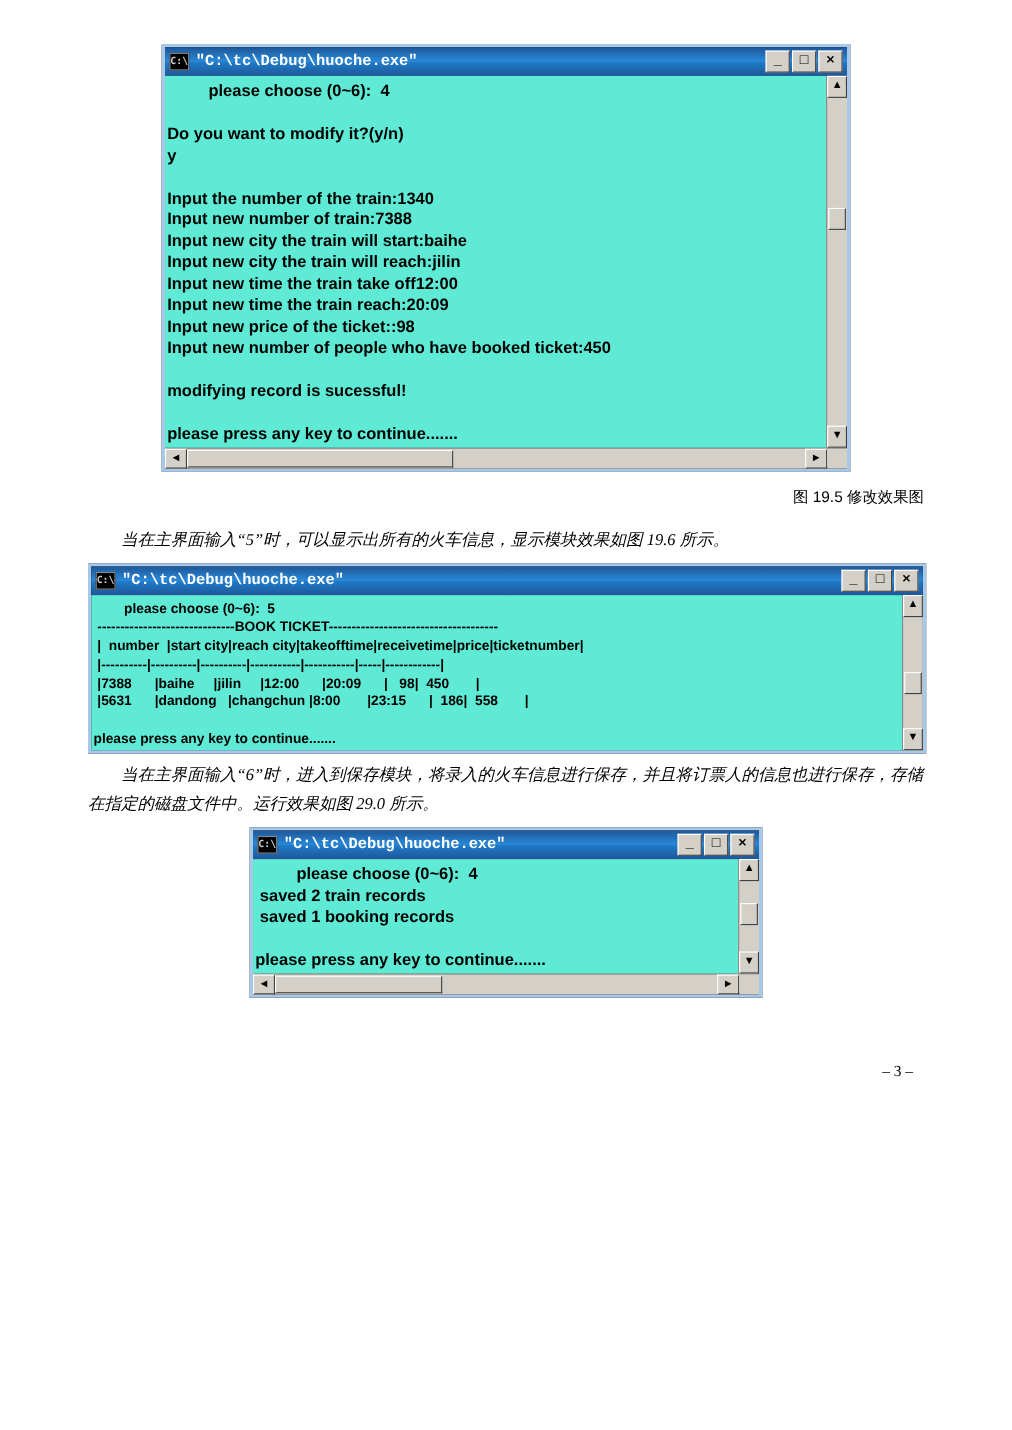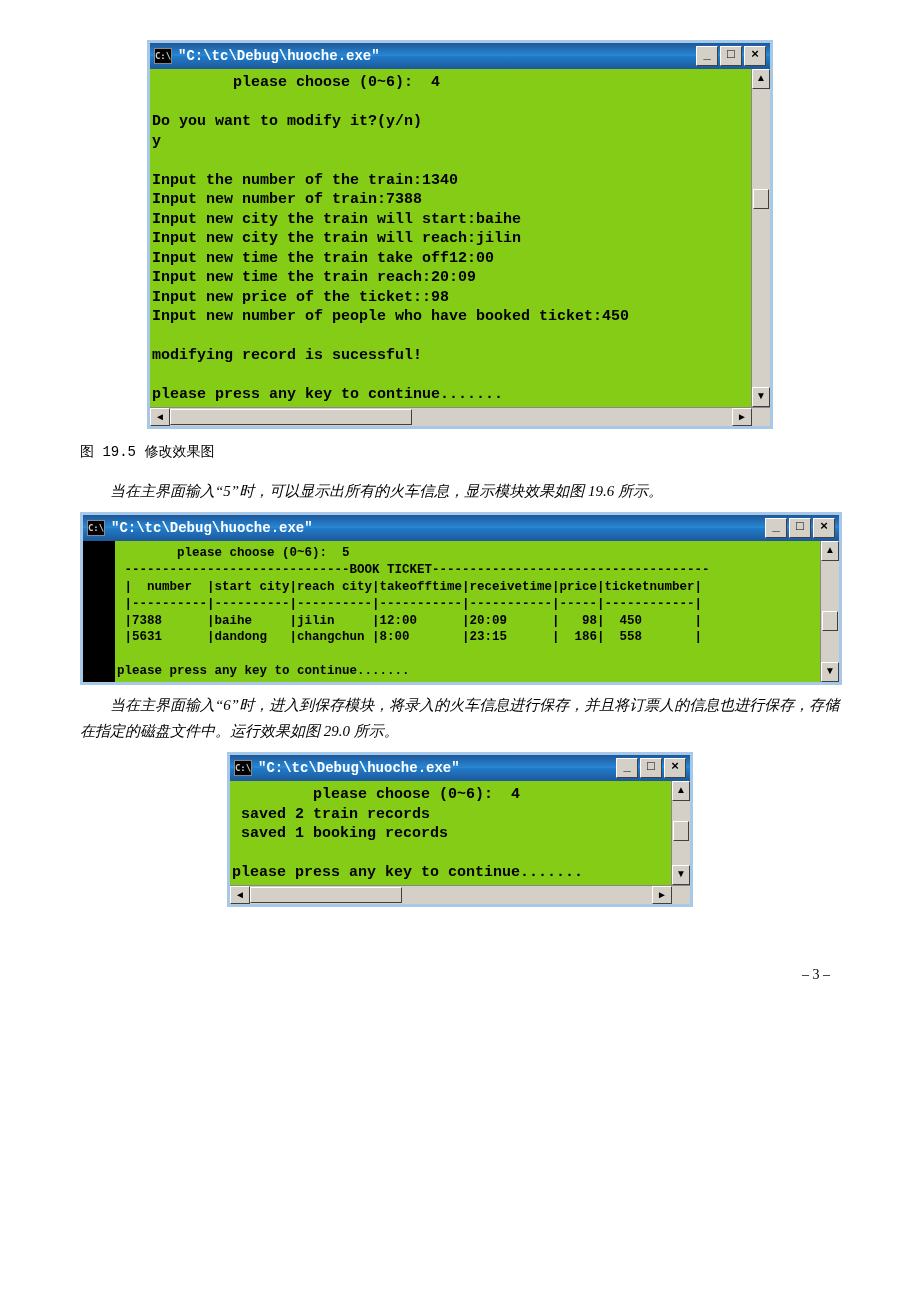--- a/index.html
+++ b/index.html
@@ -73,34 +73,33 @@
       line-height: 14px;
       cursor: pointer;
       color: #000;
     }
     .console-body {
       display: flex;
       align-items: stretch;
     }
     .console-content {
       flex: 1;
-      background: #84cc16;
+      background: #5eead4;
       color: #000;
-      font-family: Liberation Mono, monospace;
+      font-family: Liberation Sans, sans-serif;
       font-weight: bold;
       font-size: 15px;
       padding: 4px 2px 2px 2px;
       white-space: pre;
       line-height: 1.3;
       overflow: hidden;
     }
     .console-content.small {
       font-size: 12.5px;
       line-height: 1.35;
-      margin-left: 32px;
     }
     .vscroll {
       width: 18px;
       background: #d4d0c8;
       display: flex;
       flex-direction: column;
       justify-content: space-between;
       border-left: 1px solid #888;
     }
     .scroll-btn {
@@ -157,24 +156,24 @@
     }
     .hscroll-thumb.small {
       width: 150px;
     }
     .corner {
       width: 18px;
       height: 16px;
       background: #d4d0c8;
     }
     .caption {
-      text-align: left;
+      text-align: right;
       font-size: 14px;
       margin: 14px 0 18px 0;
-      font-family: Liberation Mono, monospace;
+      font-family: Liberation Sans, sans-serif;
     }
     .body-text {
       font-size: 15px;
       line-height: 1.7;
       text-indent: 2em;
       margin: 8px 0;
       font-style: italic;
     }
     .page-num {
       text-align: right;

